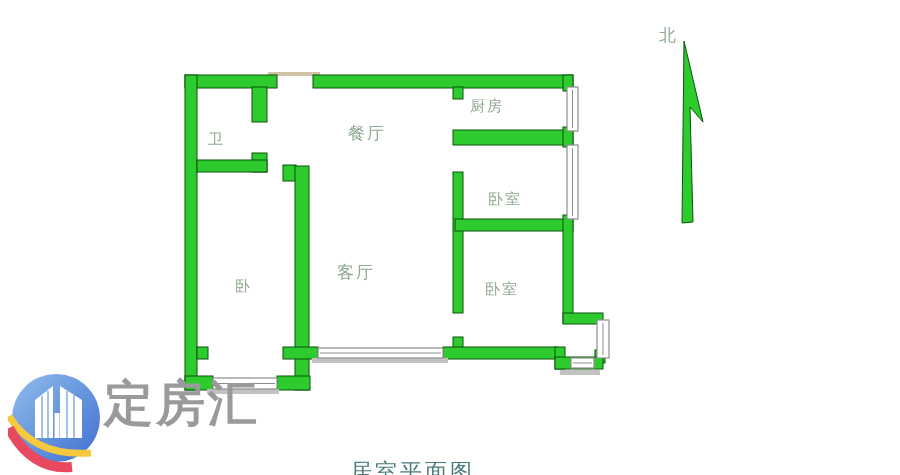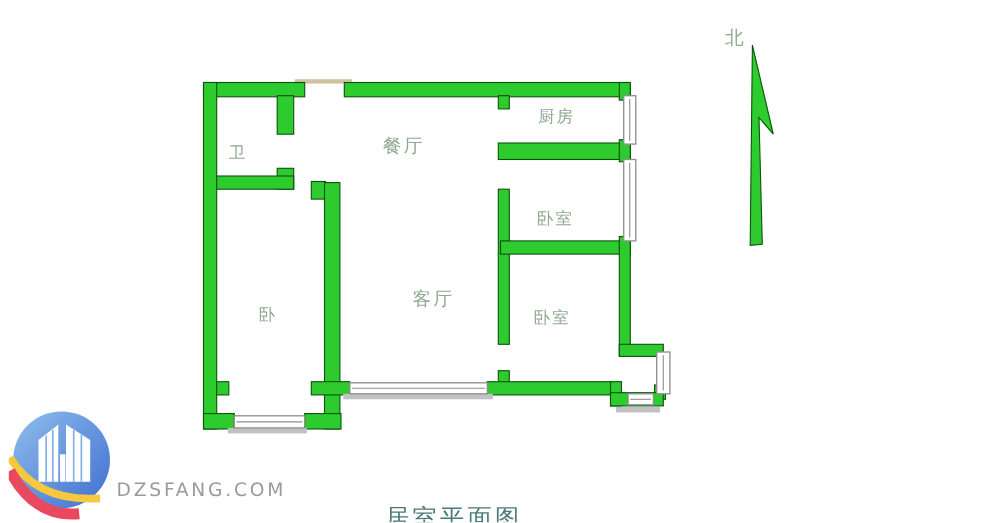--- a/index.html
+++ b/index.html
@@ -105,24 +105,24 @@
       <rect class="sill" x="207" y="389" width="72" height="5"></rect>
       <rect class="win" x="213" y="378" width="64" height="11"></rect>
       <line class="winline" x1="215" y1="383.5" x2="275" y2="383.5"></line>
     </g>
 
     <polygon class="wall" points="684,41 703,122 690,107 693,222 682,223"></polygon>
   </svg>
 
   <div class="room-label" style="left:208px;top:132px;">卫</div>
   <div class="room-label big" style="left:348px;top:125px;text-align:center;">餐厅</div>
-  <div class="room-label" style="left:489px;top:99px;">厨房</div>
+  <div class="room-label" style="left:470px;top:99px;">厨房</div>
   <div class="room-label" style="left:488px;top:192px;">卧室</div>
   <div class="room-label" style="left:235px;top:279px;">卧</div>
-  <div class="room-label big" style="left:337px;top:264px;margin-left:38px;">客厅</div>
+  <div class="room-label big" style="left:337px;top:264px;">客厅</div>
   <div class="room-label" style="left:485px;top:282px;">卧室</div>
 
   <div class="north-label">北</div>
 
   <div class="watermark">
     <svg class="logo-svg" width="100" height="106" viewBox="0 0 100 106">
       <defs>
         <linearGradient id="blueGrad" x1="0" y1="0" x2="1" y2="1">
           <stop offset="0" stop-color="#90bdec"></stop>
           <stop offset="1" stop-color="#3f6fd0"></stop>
@@ -134,18 +134,18 @@
       <polygon points="52,69 52,17 74,31 74,69" fill="#ffffff"></polygon>
       <rect x="46.5" y="44" width="5" height="25" fill="#ffffff"></rect>
       <line x1="34" y1="27" x2="34" y2="69" stroke="#7fb0e6" stroke-width="1.5"></line>
       <line x1="40" y1="22" x2="40" y2="69" stroke="#7fb0e6" stroke-width="1.5"></line>
       <line x1="59" y1="22" x2="59" y2="69" stroke="#7fb0e6" stroke-width="1.5"></line>
       <line x1="66" y1="26" x2="66" y2="69" stroke="#7fb0e6" stroke-width="1.5"></line>
 
       <path d="M 1 47 Q 26 88 83 84" fill="none" stroke="#f6c83e" stroke-width="7"></path>
       <path d="M 1 59 Q 24 102 64 98" fill="none" stroke="#e9495e" stroke-width="10"></path>
     </svg>
-    <div class="domain-text">DZSFANG.COM</div>
+    <div class="brand-text">定房汇</div>
   </div>
 
   <div class="caption">居室平面图</div>
 
 </div>
 
 </body></html>

